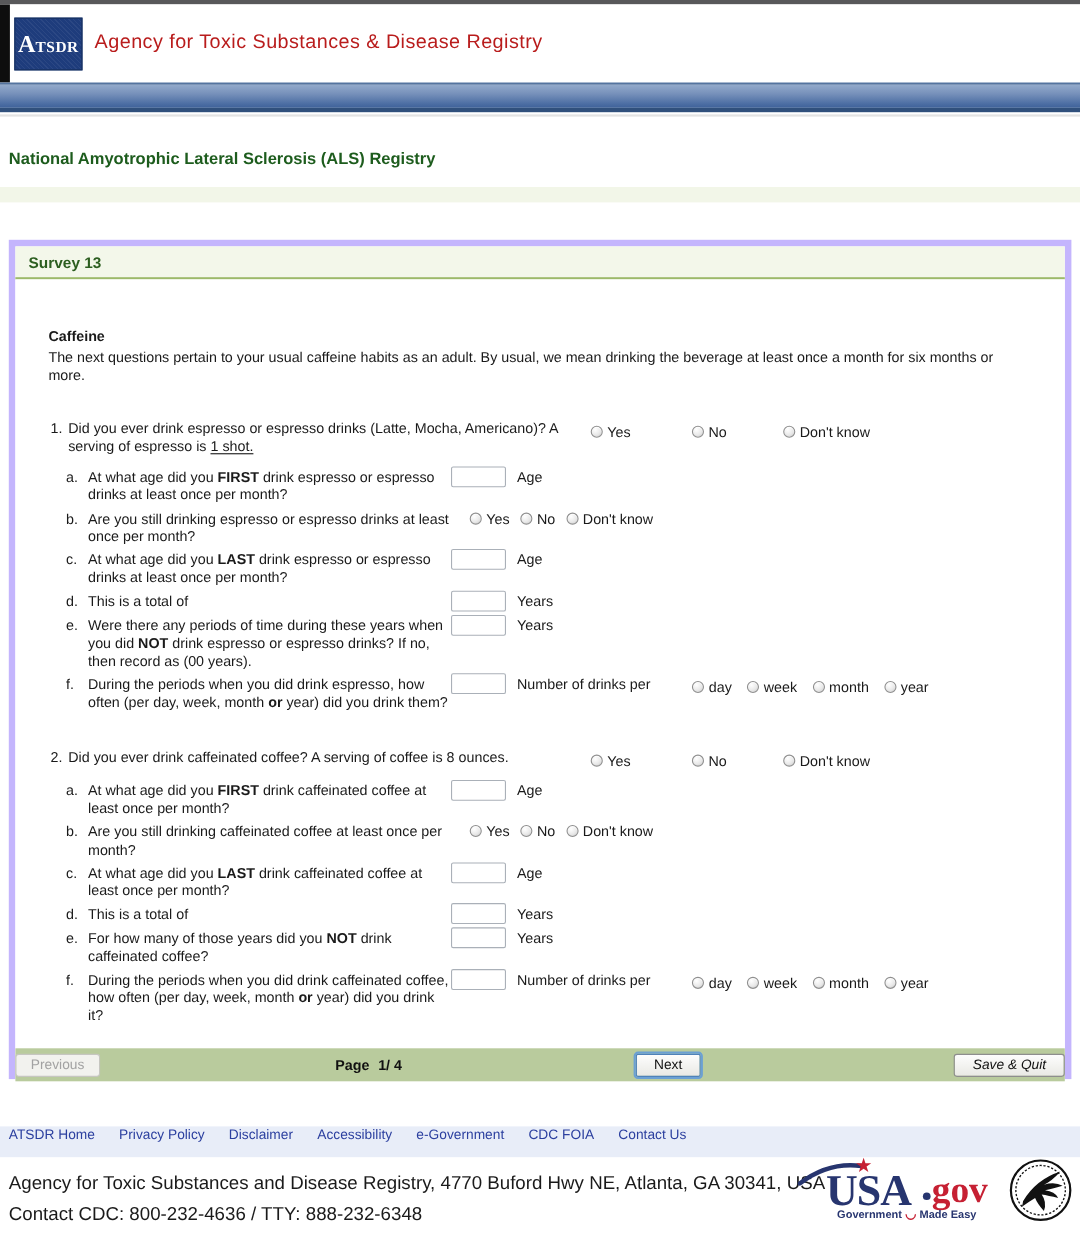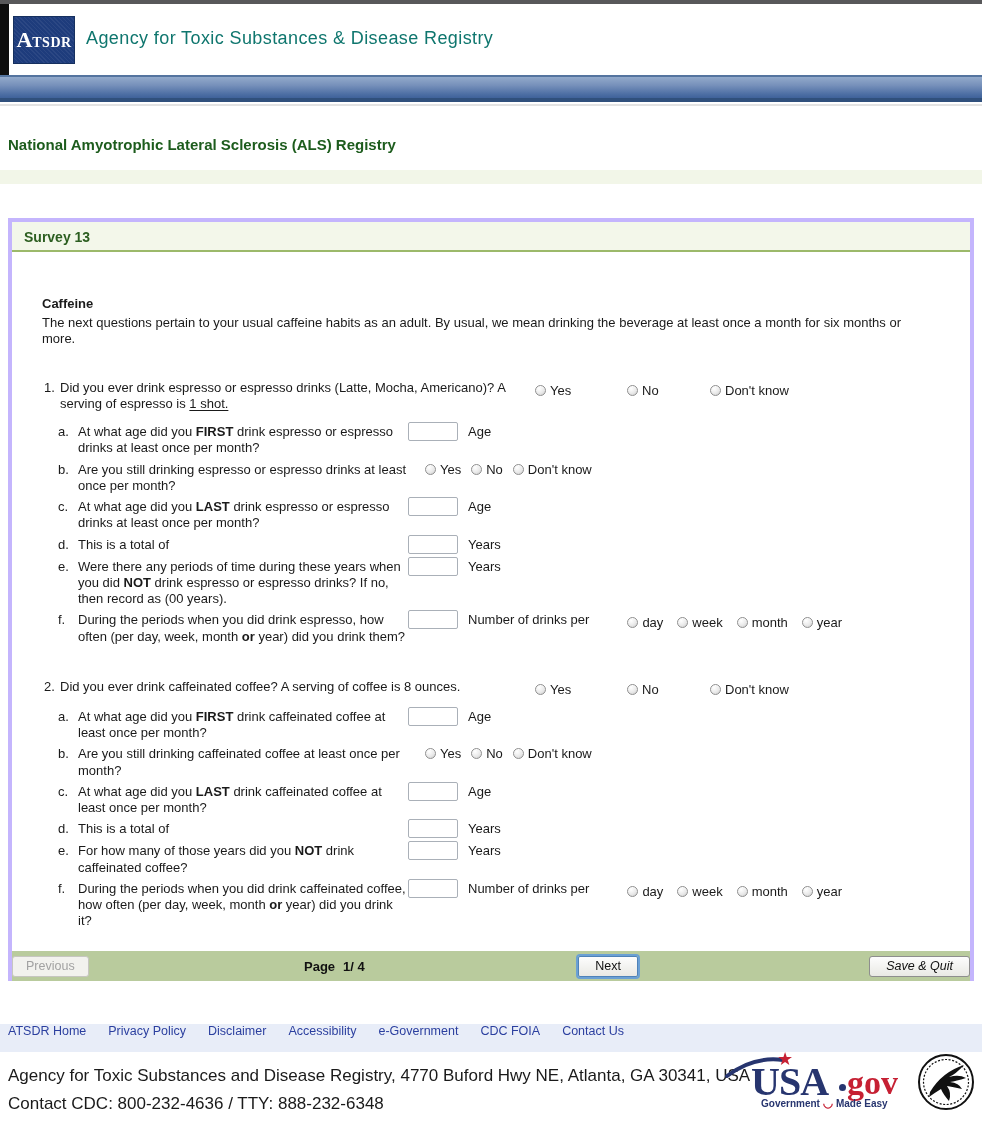--- a/index.html
+++ b/index.html
@@ -9,32 +9,32 @@
   
   .top-line { position:absolute; top:0; left:0; width:982px; height:4px; background:#58585a; }
   .header { position:absolute; top:4px; left:0; width:982px; height:71px; background:#fff; }
   .left-black-bar { position:absolute; top:0; left:0; width:9px; height:71px; background:#0e0e0e; }
   .atsdr-logo { position:absolute; top:12px; left:13px; width:62px; height:48px;
     background:#1e3c7c; border:1px solid #16305f; color:#fff; text-align:center;
     font-family:"Liberation Serif", serif; font-weight:bold; line-height:46px;
     background-image:repeating-linear-gradient(45deg, rgba(255,255,255,.06) 0 1px, transparent 1px 3px); }
   .atsdr-logo .big { font-size:22px; }
   .atsdr-logo .rest { font-size:14px; letter-spacing:.5px; }
-  .agency-name { position:absolute; top:24px; left:86px; font-size:18px; color:#0f766e; letter-spacing:.4px; }
+  .agency-name { position:absolute; top:24px; left:86px; font-size:18px; color:#b91c1c; letter-spacing:.4px; }
   .blue-bar { position:absolute; top:75px; left:0; width:982px; height:27px;
     background:linear-gradient(to bottom, #93aacb 0%, #7690ba 40%, #4a6ca2 85%, #3f629a 100%);
     border-top:2px solid #54749f; border-bottom:4px solid #30507c; }
   .grey-line { position:absolute; top:104px; left:0; width:982px; height:2px; background:#e3e3e3; }
 
   .page-title { position:absolute; top:136px; left:8px; font-size:15px; font-weight:bold; color:#1d5c1d; }
   .title-band { position:absolute; top:170px; left:0; width:982px; height:14px; background:#f2f6e8; }
 
   
   .panel { position:absolute; top:218px; left:8px; width:966px; height:763px;
-    border:4px solid #c4b5fd; background:#fff; }
+    border:6px solid #c4b5fd; background:#fff; }
   .panel-header { height:30px; background:#f3f7ea; border-bottom:2px solid #9cb96a;
     font-size:14px; font-weight:bold; color:#2c5e20; padding:7px 12px 0 12px; }
   .panel-body { position:relative; height:729px; background:#fff; padding:44px 30px 0 30px;
     font-size:13px; color:#1a1a1a; }
 
   .section-heading { font-weight:bold; margin-bottom:4px; }
   .intro { width:860px; line-height:1.25; margin-bottom:32px; }
 
   .question { margin-bottom:0; }
   .q-main { display:flex; align-items:flex-start; }

